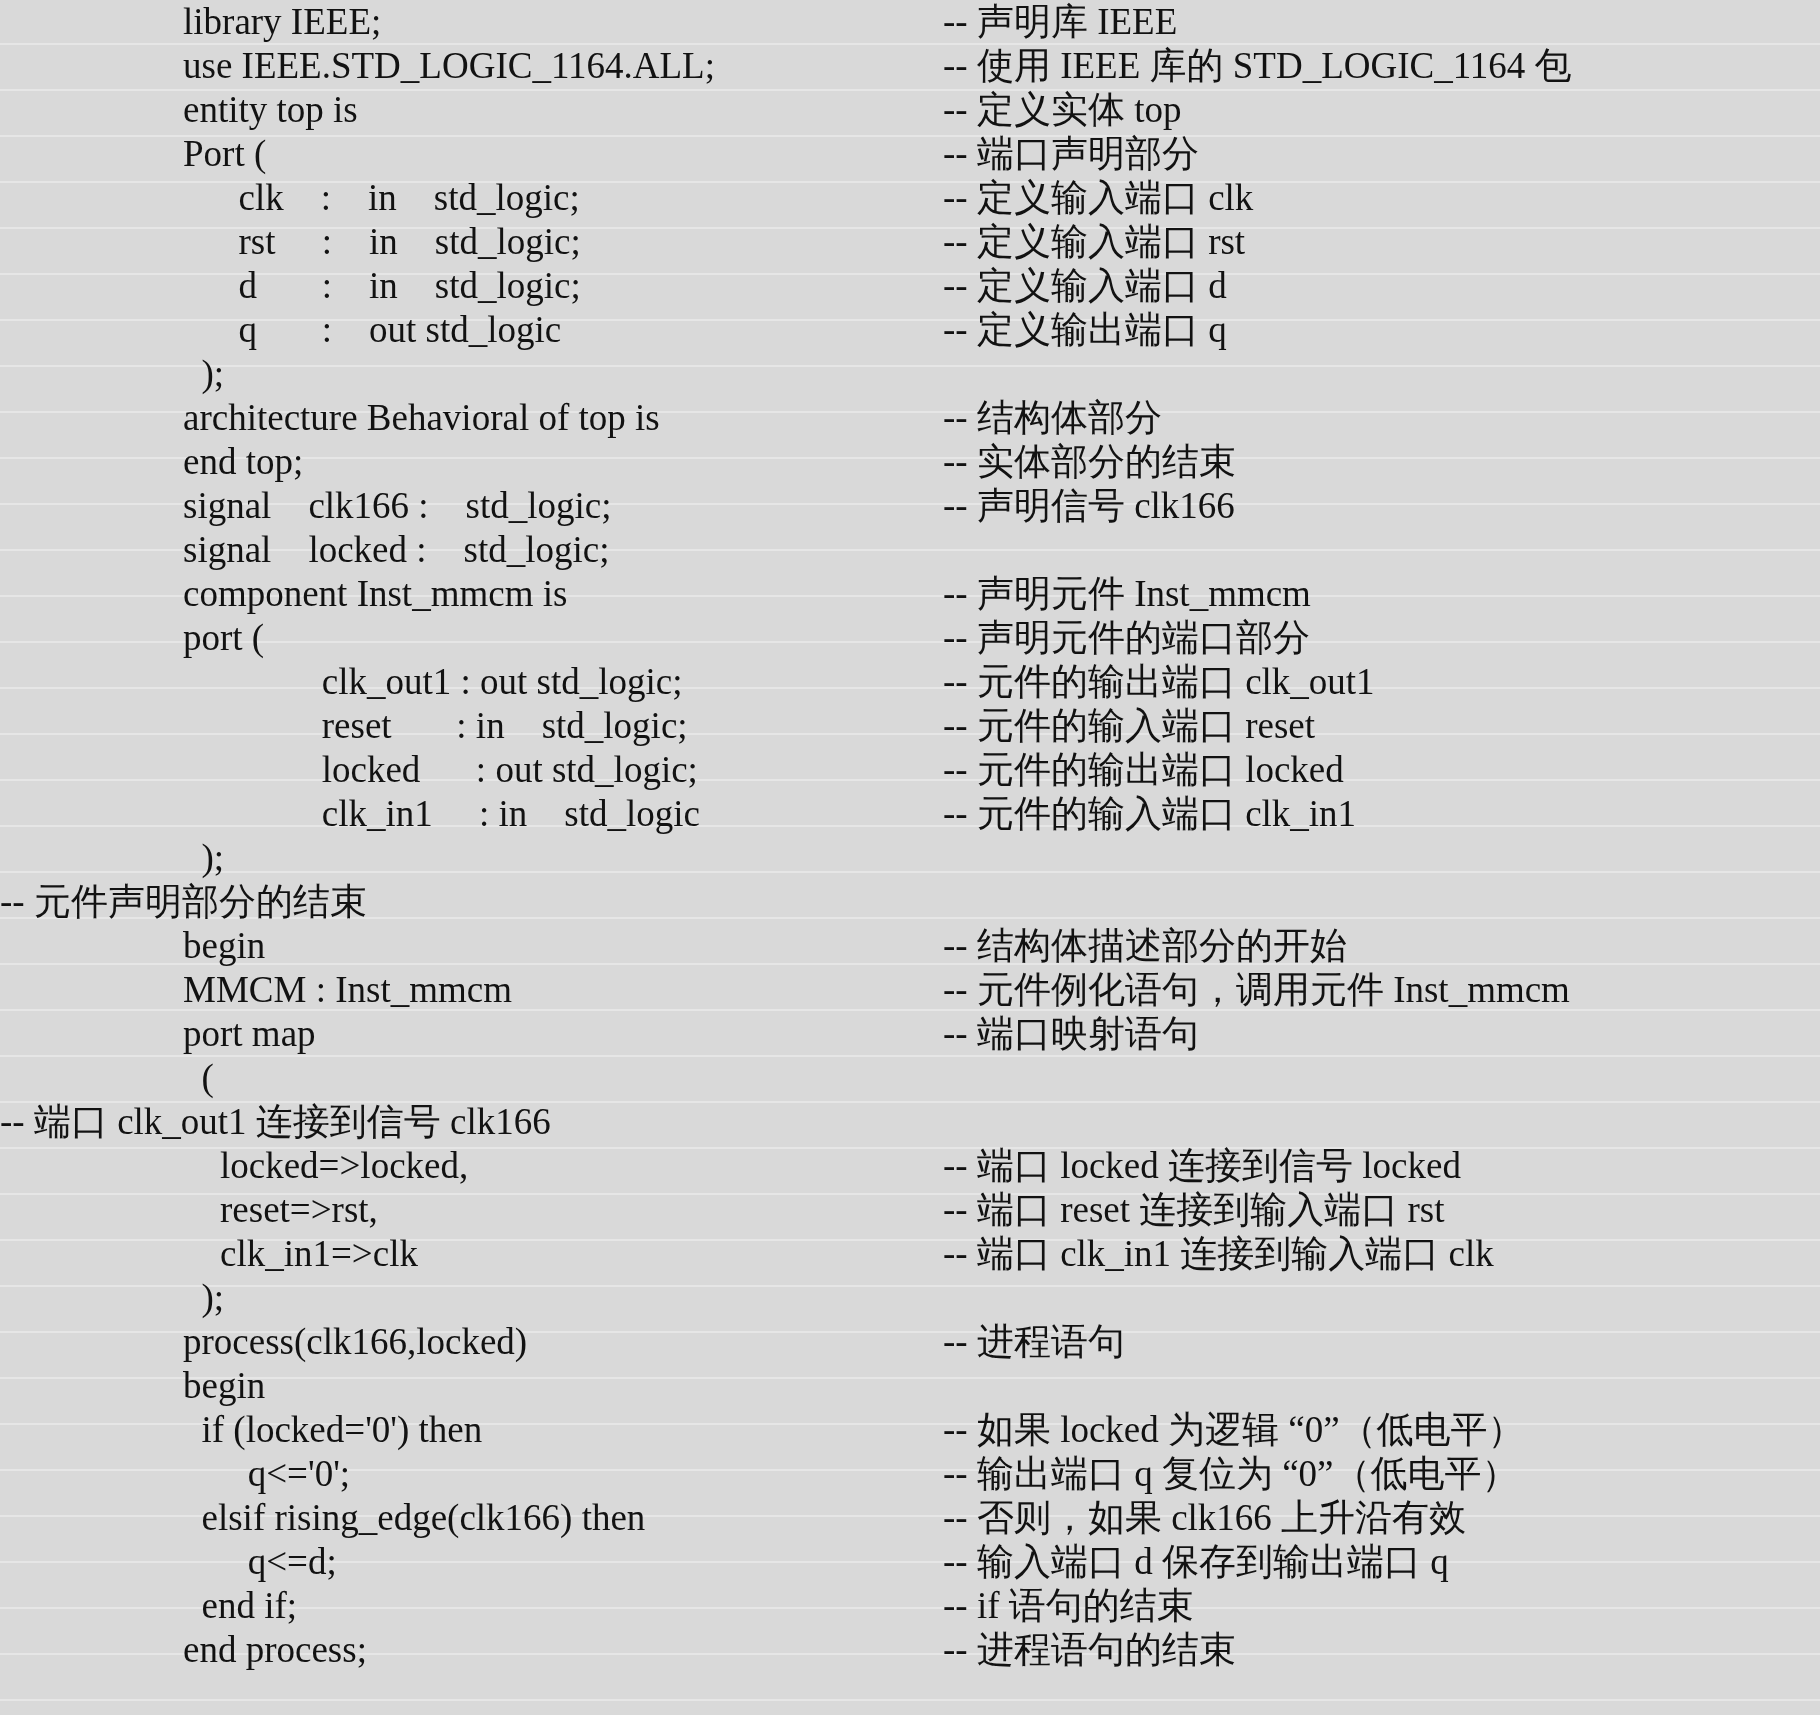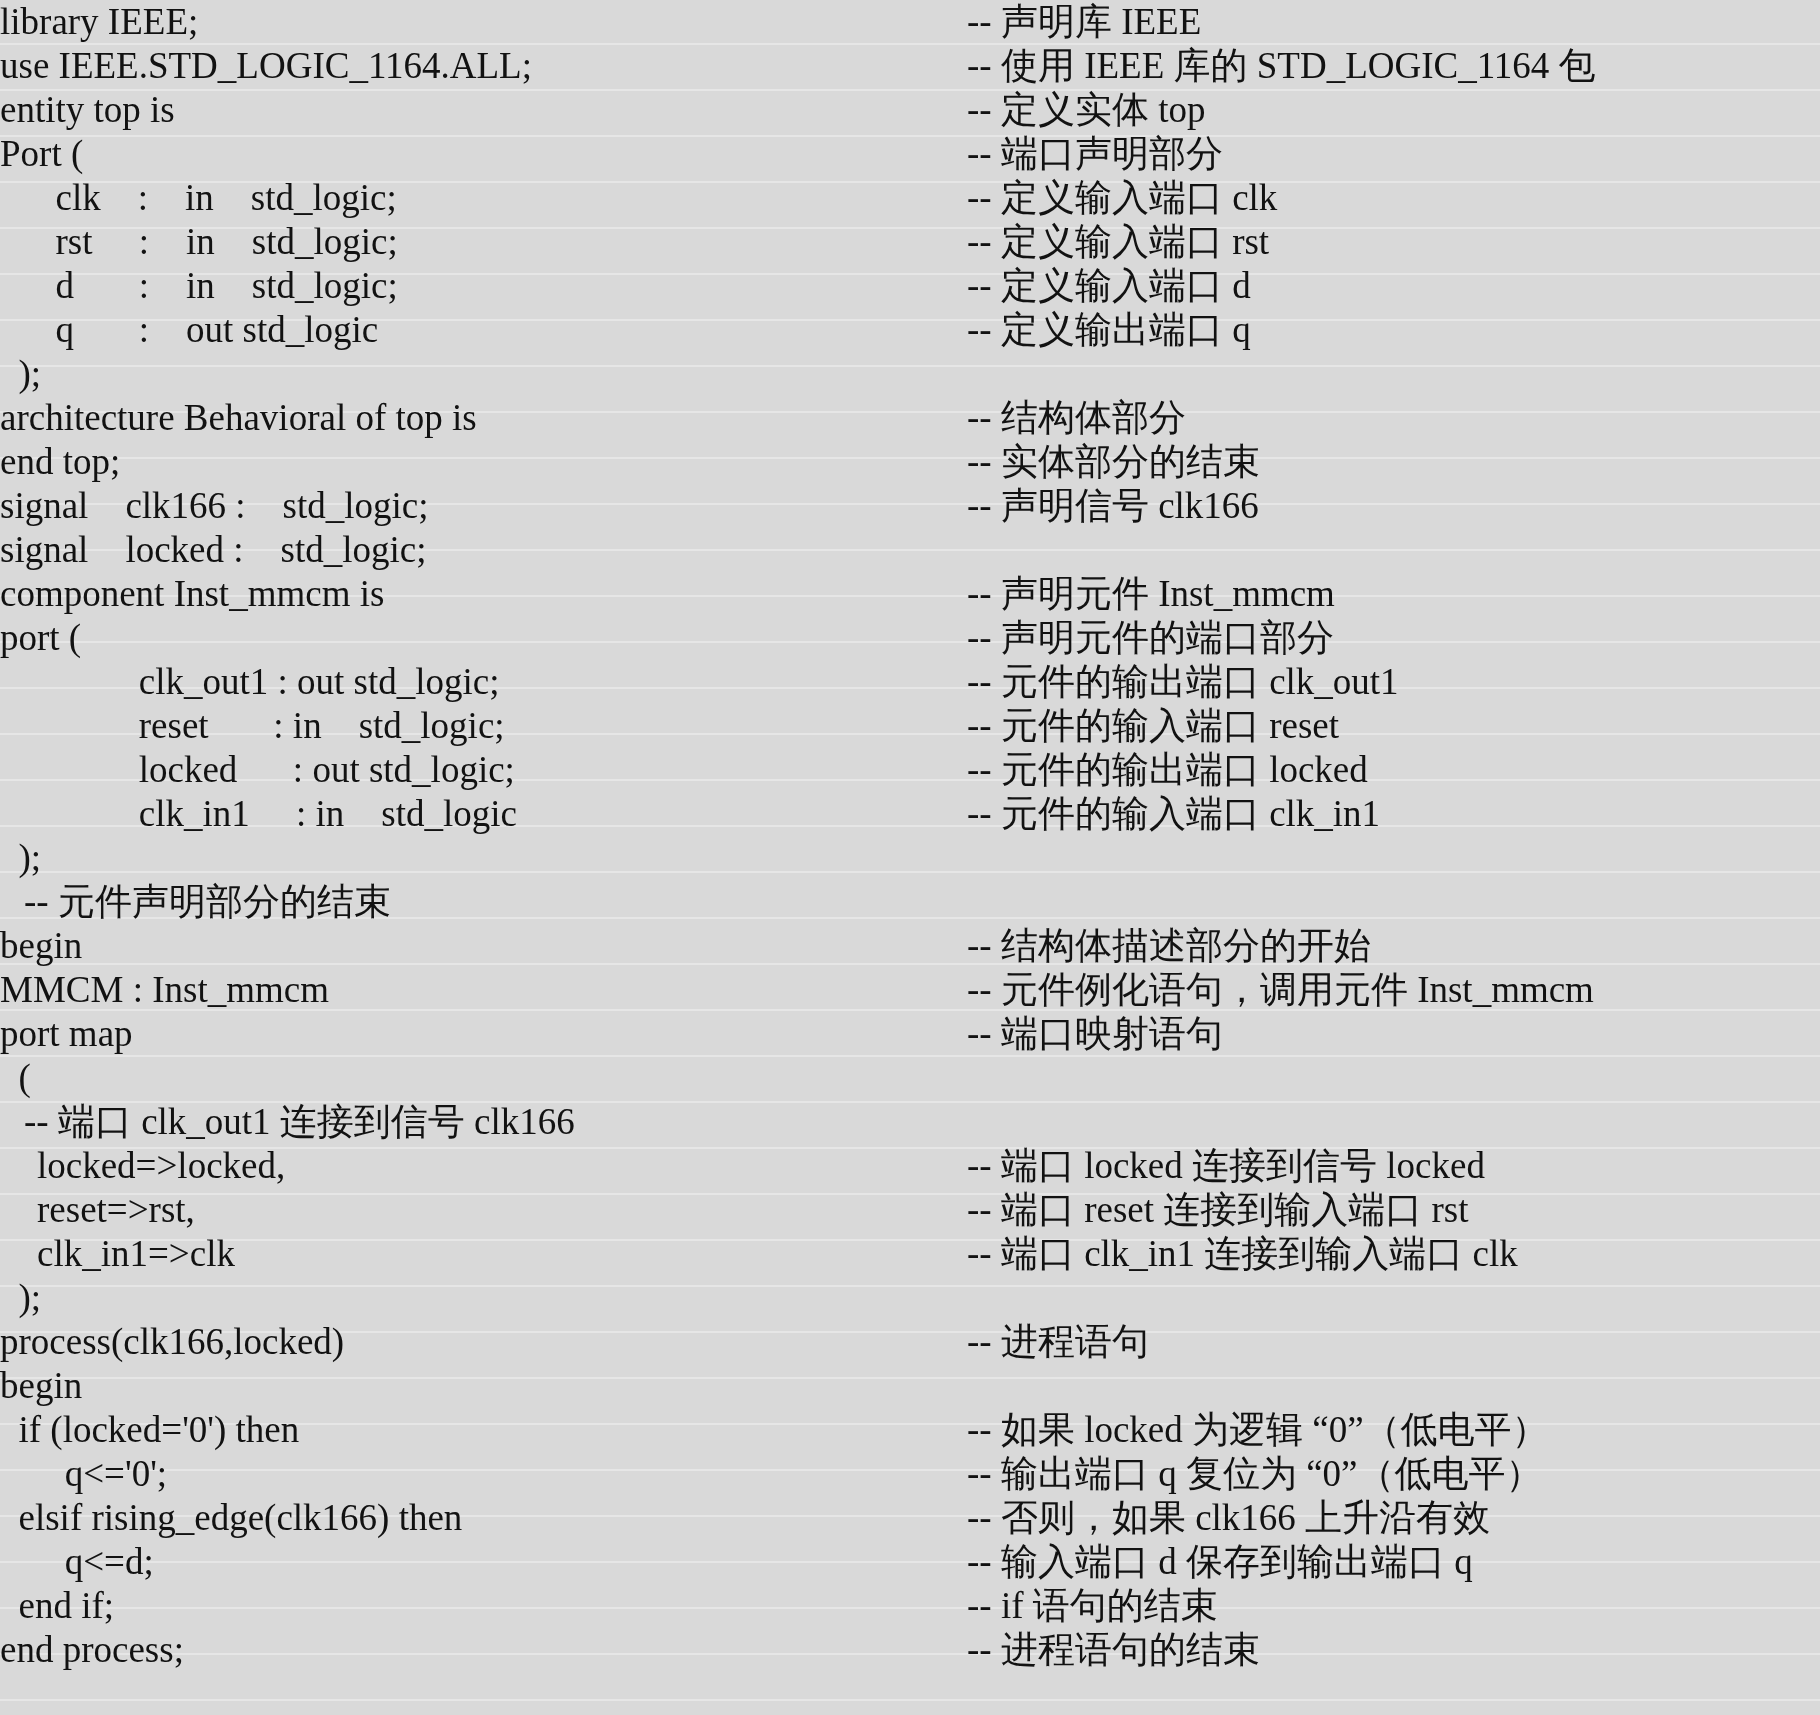--- a/index.html
+++ b/index.html
@@ -38,30 +38,30 @@
   }
   .row {
     display: flex;
     height: 44px;
     line-height: 44px;
     align-items: baseline;
   }
   .code {
     box-sizing: border-box;
     flex: 0 0 943px;
+    padding-left: 183px;
     white-space: pre;
     font-size: 37px;
     line-height: 44px;
     overflow: visible;
   }
   .comment {
     white-space: pre;
     font-size: 37px;
     line-height: 44px;
-    margin-left: 24px;
   }
 </style>
 </head>
 <body>
 
 <div class="page">
   <div class="listing">
       <div class="row">
         <span class="code">library IEEE;</span>
         <span class="comment">-- 声明库 IEEE</span>

